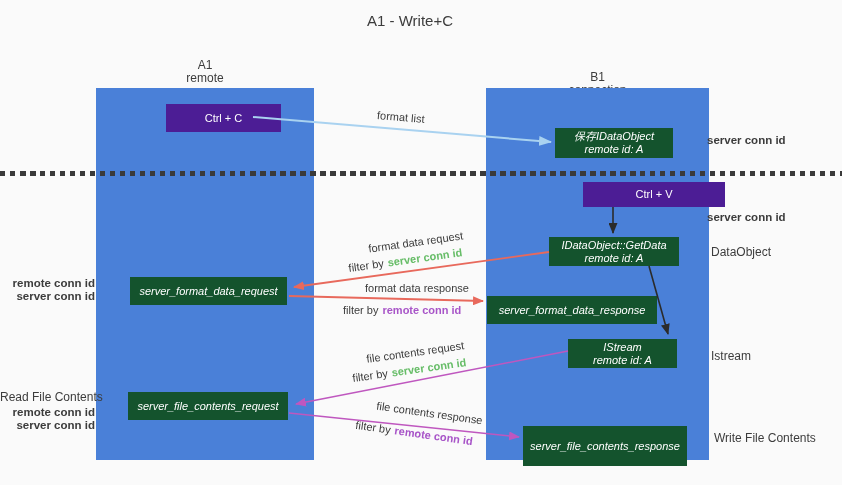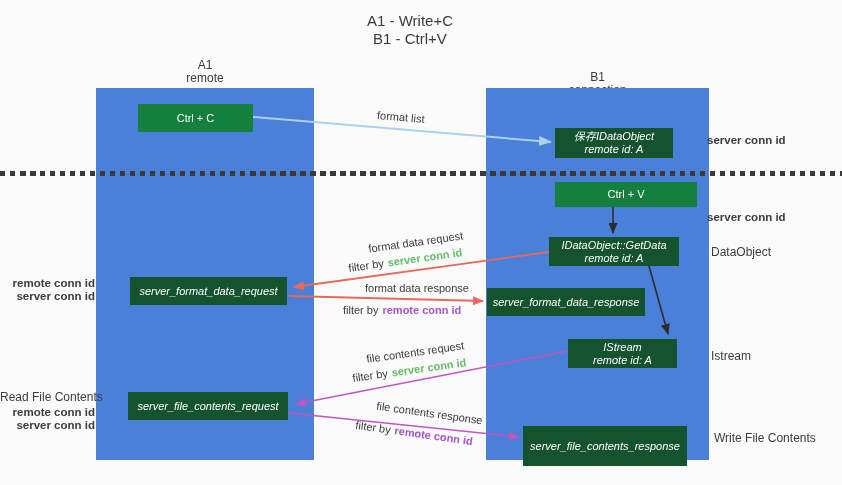--- a/index.html
+++ b/index.html
@@ -13,49 +13,48 @@
   .lane{top:88px;height:372px;background:#4a80d8;}
   .lane-left{left:96px;width:218px;}
   .lane-right{left:486px;width:223px;}
   .lane-header{top:59px;text-align:center;font-size:12px;line-height:13px;color:#3c3c3c;}
   .lh-left{left:96px;width:218px;}
   .lh-right{left:486px;width:223px;margin-top:12px;}
   .divider{left:0;top:171px;width:842px;height:5px;
     background:repeating-linear-gradient(90deg,#3a3a3a 0 5.5px,transparent 5.5px 10px);}
   .node{color:#fff;font-size:11px;line-height:13px;text-align:center;
     display:flex;flex-direction:column;align-items:center;justify-content:center;white-space:nowrap;}
-  .green-node{background:#15803d;}
+  .green-node{background:#4c1d95;margin-left:28px;}
   .orange-node{background:#14532d;font-style:italic;}
   .n-ctrl-c{left:138px;top:104px;width:115px;height:28px;}
   .n-save{left:555px;top:128px;width:118px;height:30px;}
   .n-ctrl-v{left:555px;top:182px;width:142px;height:25px;}
   .n-getdata{left:549px;top:237px;width:130px;height:29px;}
   .n-format-req{left:130px;top:277px;width:157px;height:28px;}
-  .n-format-resp{left:487px;top:288px;width:158px;height:28px;}
+  .n-format-resp{left:487px;top:296px;width:170px;height:28px;}
   .n-istream{left:568px;top:339px;width:109px;height:29px;}
   .n-file-req{left:128px;top:392px;width:160px;height:28px;}
   .n-file-resp{left:523px;top:426px;width:164px;height:40px;}
   .flow-label{font-size:11px;white-space:nowrap;color:#3c3c3c;}
   .rot-up{transform:rotate(-8deg);transform-origin:center;}
   .rot-down{transform:rotate(8deg);transform-origin:center;}
   .rot-slight{transform:rotate(5deg);transform-origin:center;}
   .green-text{color:#67bd68;font-weight:bold;}
   .purple-text{color:#a855c8;font-weight:bold;}
   .side-label{font-size:12px;white-space:nowrap;color:#3c3c3c;}
   .side-small{font-size:11.5px;line-height:13px;}
   .left-align-block{left:0;width:95px;text-align:right;}
   .arrows{left:0;top:0;width:842px;height:485px;pointer-events:none;}
   .fb{margin-right:4px;}
 </style>
 </head>
 <body>
 
 <div class="abs title">
   <div>A1 - Write+C</div>
-  <div>B1 - Ctrl+V</div>
 </div>
 
 <div class="abs lane-header lh-left">
   <div>A1</div>
   <div>remote</div>
 </div>
 <div class="abs lane-header lh-right">
   <div>B1</div>
   <div>connection</div>
 </div>

